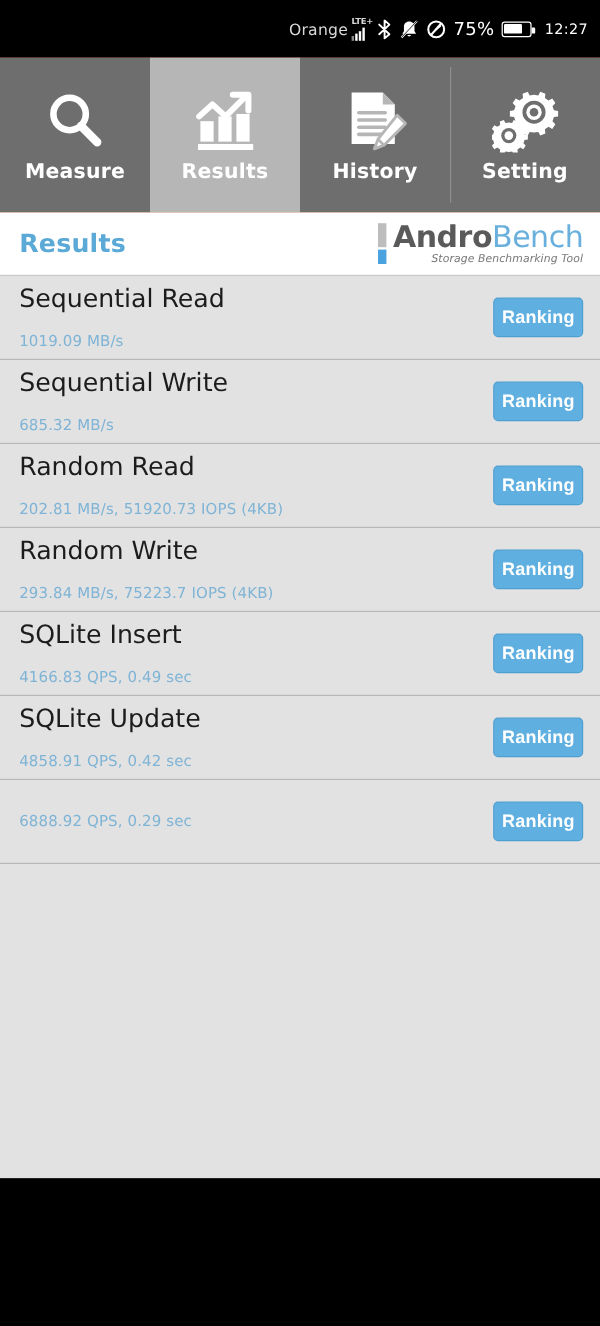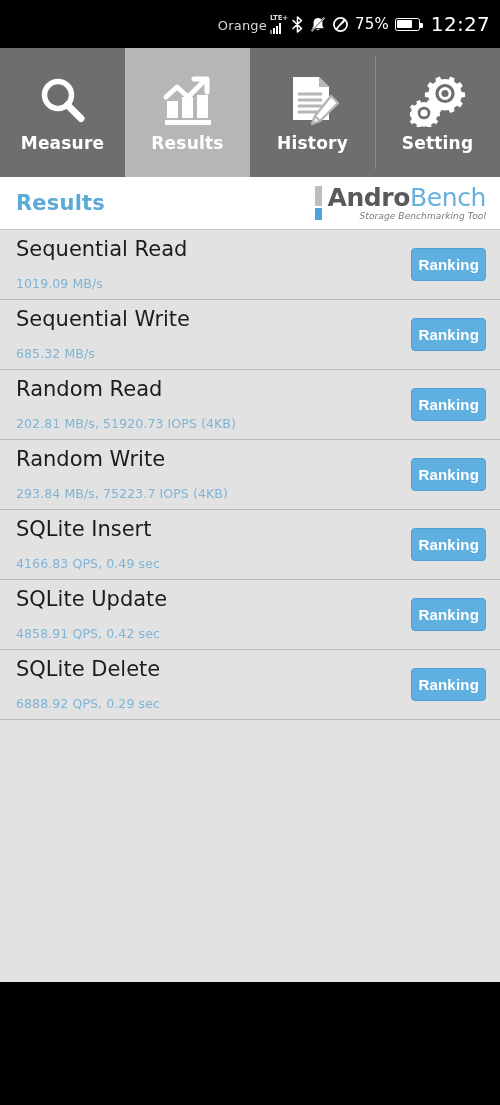--- a/index.html
+++ b/index.html
@@ -37,21 +37,21 @@
   .sb-pct { font-size:15px; color:#fff; letter-spacing:.2px; }
   .batt {
     width:25px; height:13px; border:1.6px solid #fff; border-radius:2.5px;
     position:relative; display:flex; align-items:center; padding:1.5px;
   }
   .batt::after {
     content:""; position:absolute; right:-4px; top:4px;
     width:2.5px; height:5px; background:#fff; border-radius:0 1px 1px 0;
   }
   .batt-fill { height:100%; width:75%; background:#fff; border-radius:1px; }
-  .sb-time { font-size:20px; color:#fff; margin-left:5px; letter-spacing:.3px; }
+  .sb-time { font-size:12px; color:#fff; margin-left:5px; letter-spacing:.3px; }
 
   
   .tabbar {
     position:absolute; top:48px; left:0; width:500px; height:129px;
     display:flex;
   }
   .tab {
     flex:1 1 0; background:#6e6e6e;
     display:flex; flex-direction:column; align-items:center; justify-content:center;
     gap:6px; position:relative; cursor:pointer;
@@ -284,21 +284,20 @@
     <div class="row">
       <div class="row-texts">
         <span class="row-title">SQLite Update</span>
         <span class="row-value">4858.91 QPS, 0.42 sec</span>
       </div>
       <button class="rank-btn">Ranking</button>
     </div>
 
     <div class="row">
       <div class="row-texts">
-        <span class="row-title">SQLite Delete</span>
         <span class="row-value">6888.92 QPS, 0.29 sec</span>
       </div>
       <button class="rank-btn">Ranking</button>
     </div>
 
     <div class="filler"></div>
   </div>
 
   <div class="navbar"></div>
 

